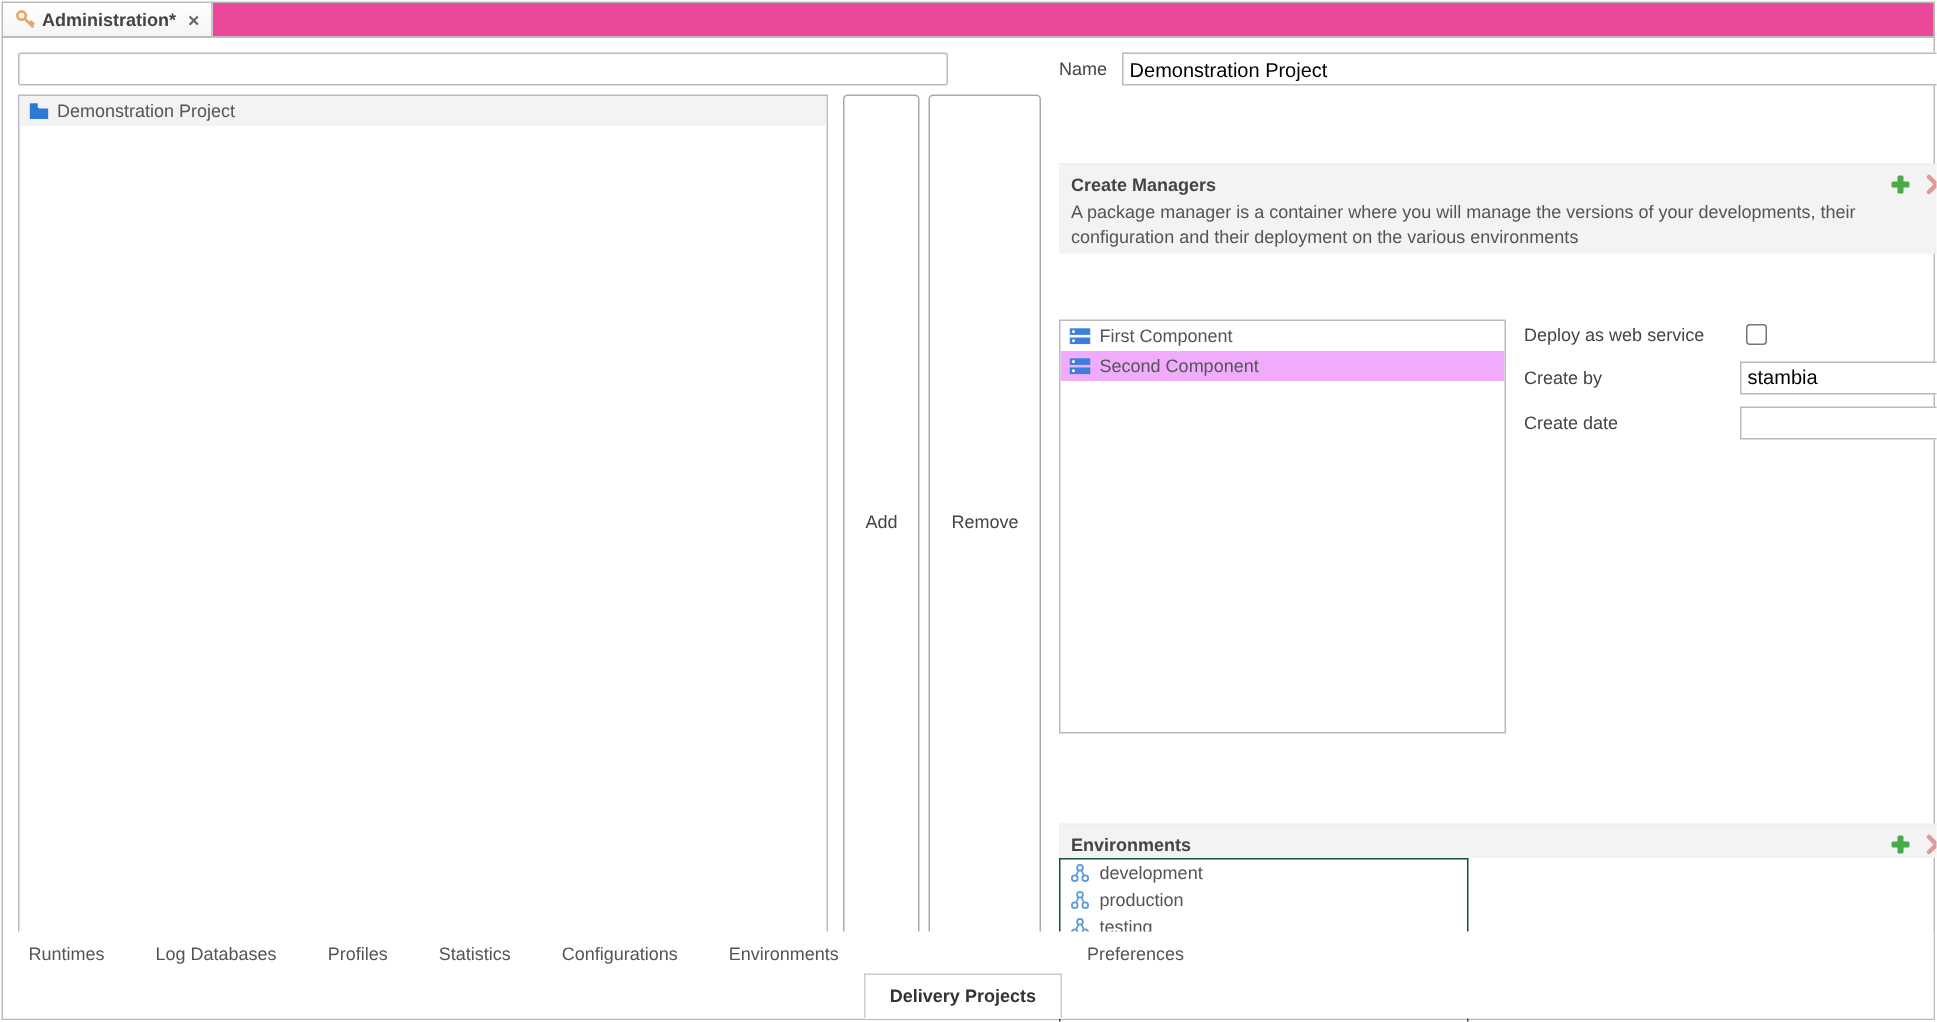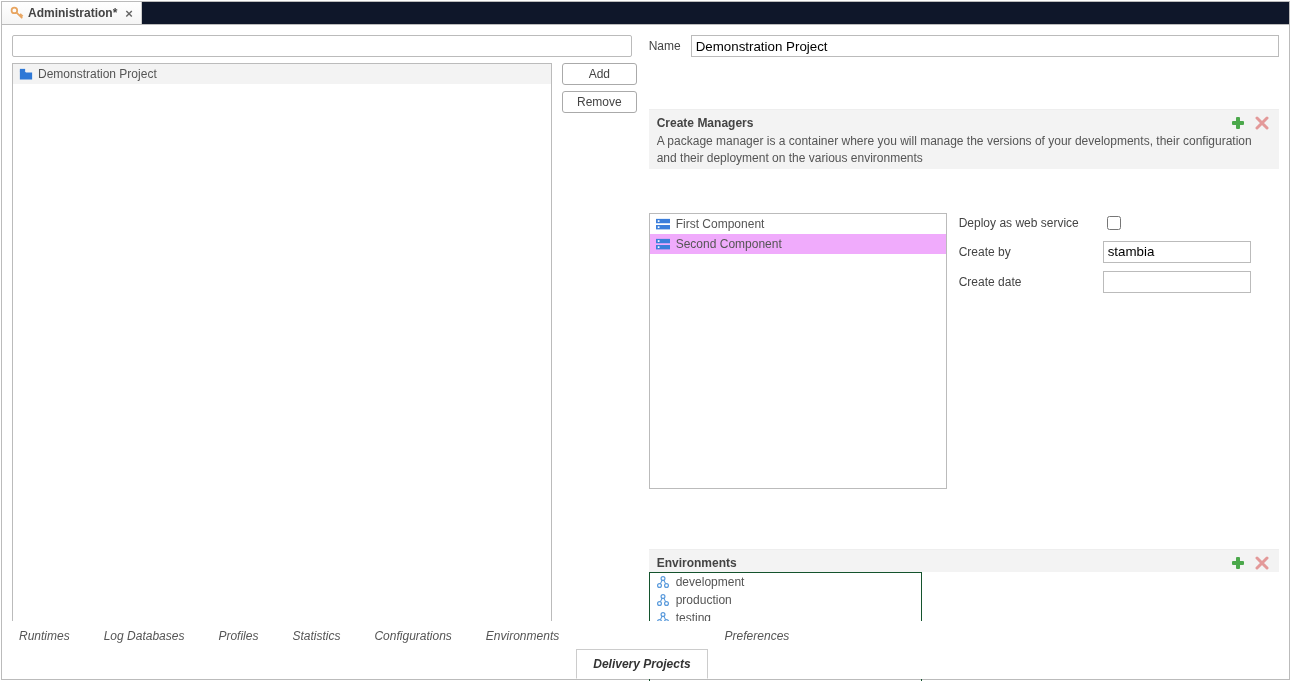--- a/index.html
+++ b/index.html
@@ -15,21 +15,21 @@
     border: 1px solid #bbb;
     width: 1289px;
     height: 679px;
     margin: 1px;
     position: relative;
     background: #fff;
   }
   .tab-bar {
     display: flex;
     border-bottom: 1px solid #bbb;
-    background: #0f172a;
+    background: #ec4899;
   }
   .tab {
     display: flex;
     align-items: center;
     padding: 4px 8px;
     border-right: 1px solid #ccc;
     background: linear-gradient(#fff, #f5f5f5);
     font-weight: bold;
     color: #444;
     gap: 4px;
@@ -71,21 +71,21 @@
     align-items: center;
     gap: 5px;
     padding: 3px 6px;
     background: #f3f3f3;
     color: #555;
     cursor: pointer;
   }
   .folder-icon {
     width: 14px; height: 12px;
   }
-  .btn-col { display: flex; flex-direction: column; gap: 6px; }
+  .btn-col { display: flex; gap: 6px; }
   .btn {
     border: 1px solid #aaa;
     border-radius: 3px;
     background: #fff;
     padding: 3px 14px;
     color: #444;
     cursor: pointer;
     font-family: inherit;
     font-size: 12px;
   }
@@ -177,21 +177,20 @@
     position: absolute;
     left: 0; right: 0; bottom: 0;
     display: flex;
     background: #fff;
   }
   .btab {
     padding: 7px 16px;
     color: #555;
     cursor: pointer;
     border: 1px solid transparent;
-    font-style: italic;
   }
   .btab.active {
     font-weight: bold;
     border: 1px solid #ccc;
     border-bottom-color: #fff;
     background: #fff;
     color: #333;
     margin-top: 28px;
   }
   .plus-icon, .x-icon { width: 14px; height: 14px; cursor:pointer; }

